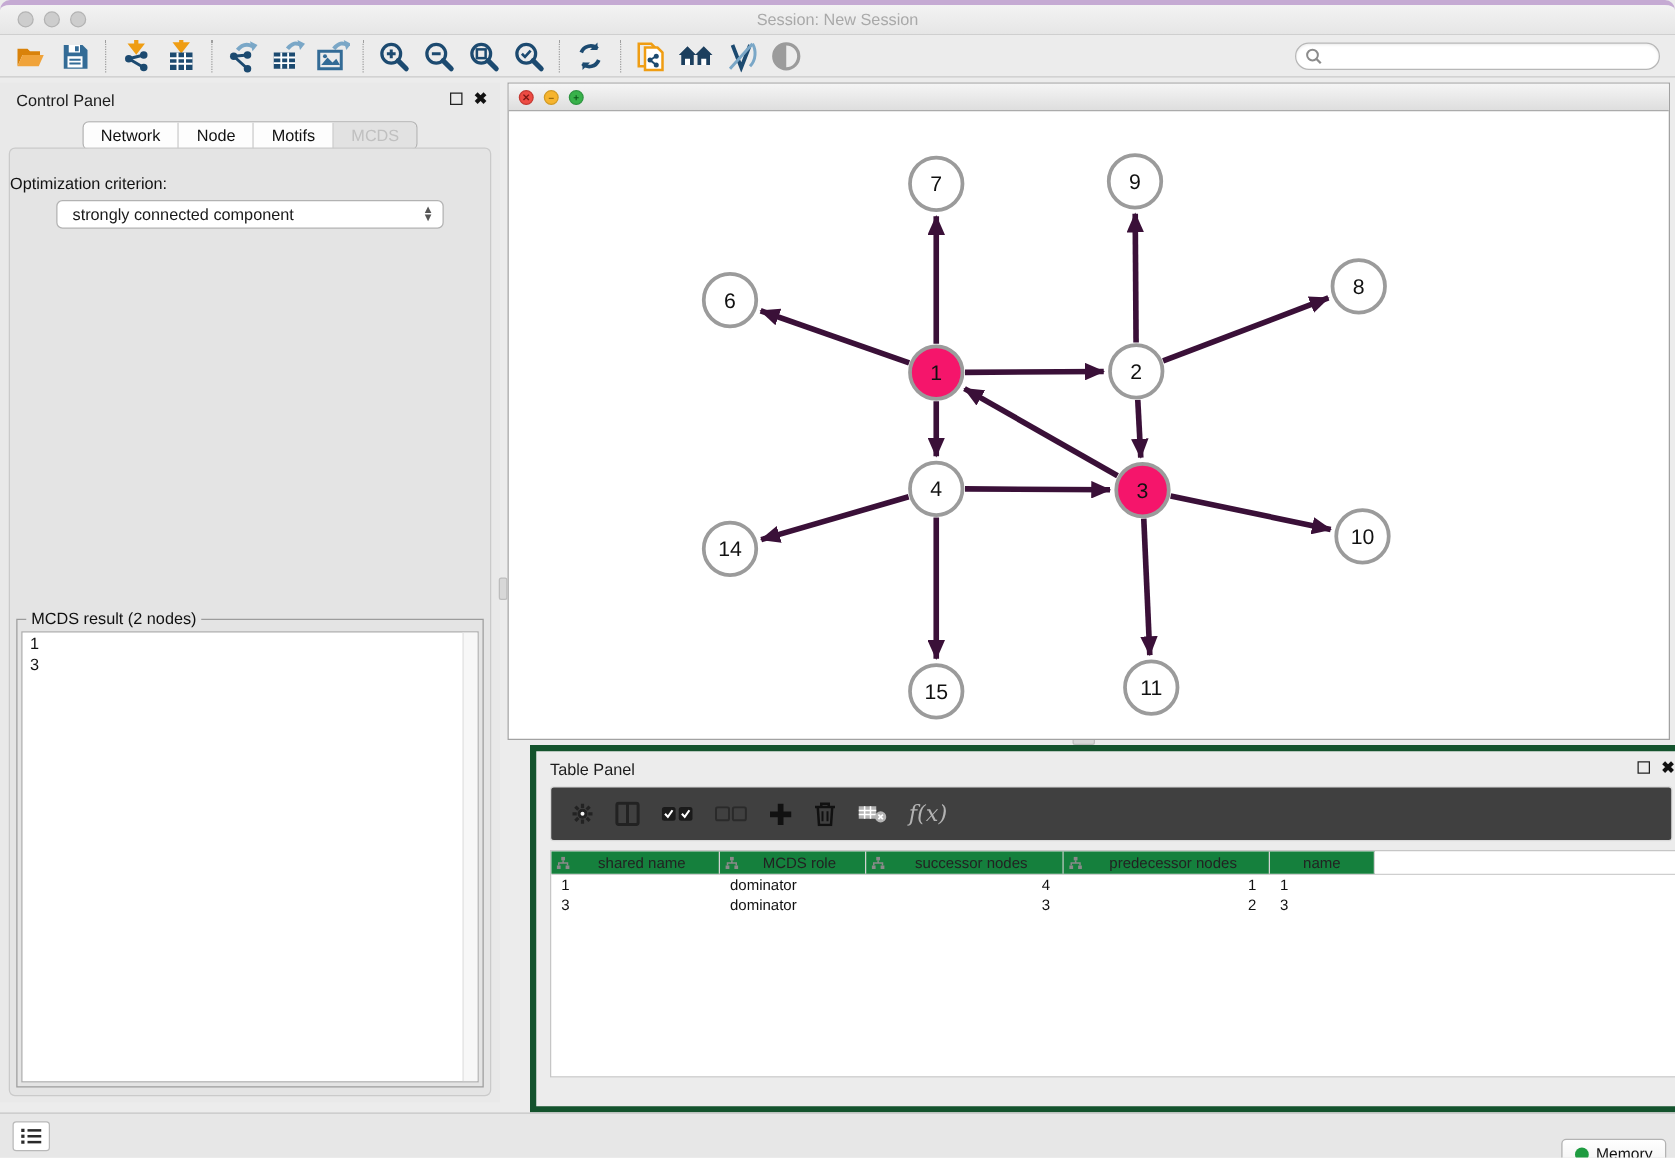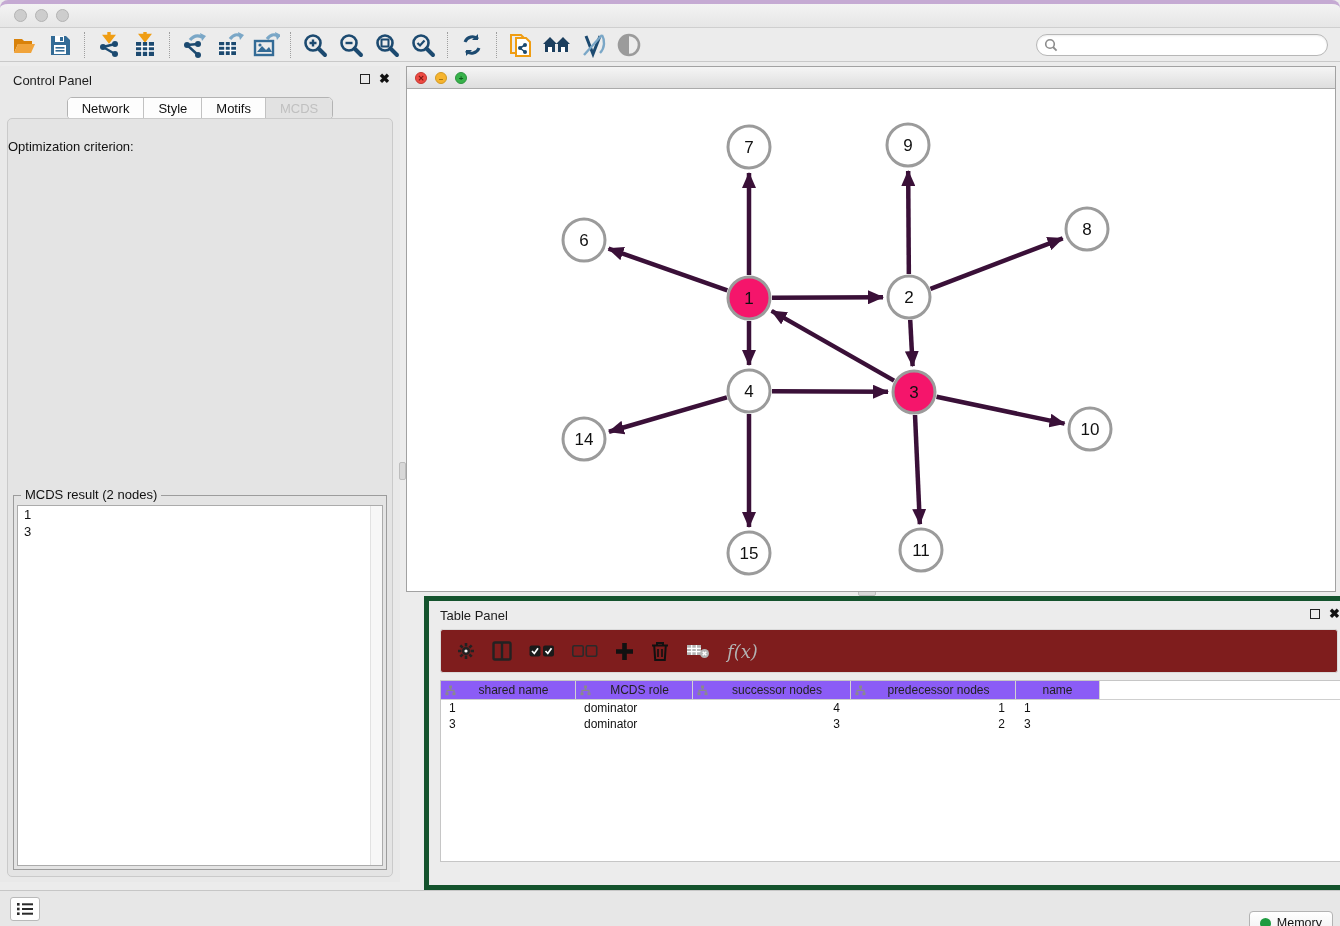--- a/index.html
+++ b/index.html
@@ -54,26 +54,26 @@
   .nw-lights { position:absolute; left:8px; top:5px; display:flex; gap:8px; }
   .light { width:12px; height:12px; border-radius:50%; font-size:8px; font-weight:bold; display:flex; align-items:center; justify-content:center; }
   .light.red { background:#ee4b43; border:1px solid #c43832; color:#7d1713; }
   .light.yellow { background:#f6b42e; border:1px solid #d29a23; color:#8a5d05; }
   .light.green { background:#38b24a; border:1px solid #2d9440; color:#0c5a1b; }
   .nw-title { position:absolute; left:0; right:0; top:3px; text-align:center; font-size:12.5px; color:#222; }
   #graph { position:absolute; left:0; top:22px; }
 
   
   .table-panel { left:424px; top:596px; width:930px; height:294px; background:#ececec; border:5px solid #14532d; }
-  .tp-toolbar { position:absolute; left:11px; right:11px; top:28px; height:44px; background:#7f1d1d; border:1px solid #dadada; border-radius:3px; display:flex; align-items:center; gap:17px; padding-left:16px; }
+  .tp-toolbar { position:absolute; left:11px; right:11px; top:28px; height:44px; background:#404040; border:1px solid #dadada; border-radius:3px; display:flex; align-items:center; gap:17px; padding-left:16px; }
   .tp-icon { display:flex; align-items:center; justify-content:center; }
   .fx { font-family:"DejaVu Serif", serif; font-style:italic; font-size:18px; color:#b3b3b3; }
   .tbl { position:absolute; left:11px; right:7px; top:79px; height:182px; background:#fff; border:1px solid #c6c6c6; overflow:hidden; }
   .tbl-head { display:flex; height:19px; border-bottom:1px solid #cfcfcf; }
-  .th { background:#8b5cf6; border-right:1px solid #d2d2d2; display:flex; align-items:center; font-size:12px; color:#222; padding:0 4px; }
+  .th { background:#15803d; border-right:1px solid #d2d2d2; display:flex; align-items:center; font-size:12px; color:#222; padding:0 4px; }
   .th .th-label { flex:1; text-align:center; }
   .th.filler { background:transparent; border-right:none; flex:1; }
   .tbl-row { display:flex; height:16px; }
   .td { font-size:12px; color:#111; padding:0 8px; display:flex; align-items:center; }
   .td.right { justify-content:flex-end; padding-right:11px; }
   .tp-tabs { position:absolute; left:0; right:0; bottom:4px; display:flex; justify-content:center; }
   .tp-tabs .tab { padding:4px 16px; font-size:13px; }
   .tp-tabs .tab.selected { background:#dcdcdc; color:#bcbcbc; }
 
   
@@ -84,20 +84,21 @@
 </style>
 </head>
 <body>
 
 <div class="abs titlebar">
   <div class="traffic">
     <span class="tl"></span>
     <span class="tl"></span>
     <span class="tl"></span>
   </div>
+  <div class="win-title">Session: New Session</div>
 </div>
 
 <div class="abs toolbar">
   <div class="tbtn">
     <svg width="26" height="26" viewBox="0 0 26 26">
         <path d="M3 7h8l2 2h8v3H7l-4 9z" fill="#d9820a"></path>
         <path d="M7 12h17l-4 9H3z" fill="#f0a33a"></path>
       </svg>
   </div>
   <div class="tbtn">
@@ -242,27 +243,34 @@
   <div class="panel-head">
     <span class="panel-title">Control Panel</span>
     <span class="panel-btns">
       <span class="float-box"></span>
       <span class="close-x">✖</span>
     </span>
   </div>
   <div class="cp-tabs">
       <div class="tabgroup" id="cp-tabgroup">
         <div class="tab">Network</div>
-        <div class="tab">Style</div>
+        <div class="tab">Node</div>
         <div class="tab">Motifs</div>
         <div class="tab selected">MCDS</div>
       </div>
     </div>
   <div class="cp-body">
     <div class="opt-label">Optimization criterion:</div>
+    <div class="criterion">
+      <span>strongly connected component</span>
+      <span class="stepper">
+          <span>▲</span>
+          <span>▼</span>
+        </span>
+    </div>
     <div class="groupbox">
       <span class="groupbox-legend">MCDS result (2 nodes)</span>
       <div class="result-area">
         <div id="mcds-result-list">
             <div class="result-line">1</div>
             <div class="result-line">3</div>
           </div>
         <div class="result-scroll"></div>
       </div>
     </div>

